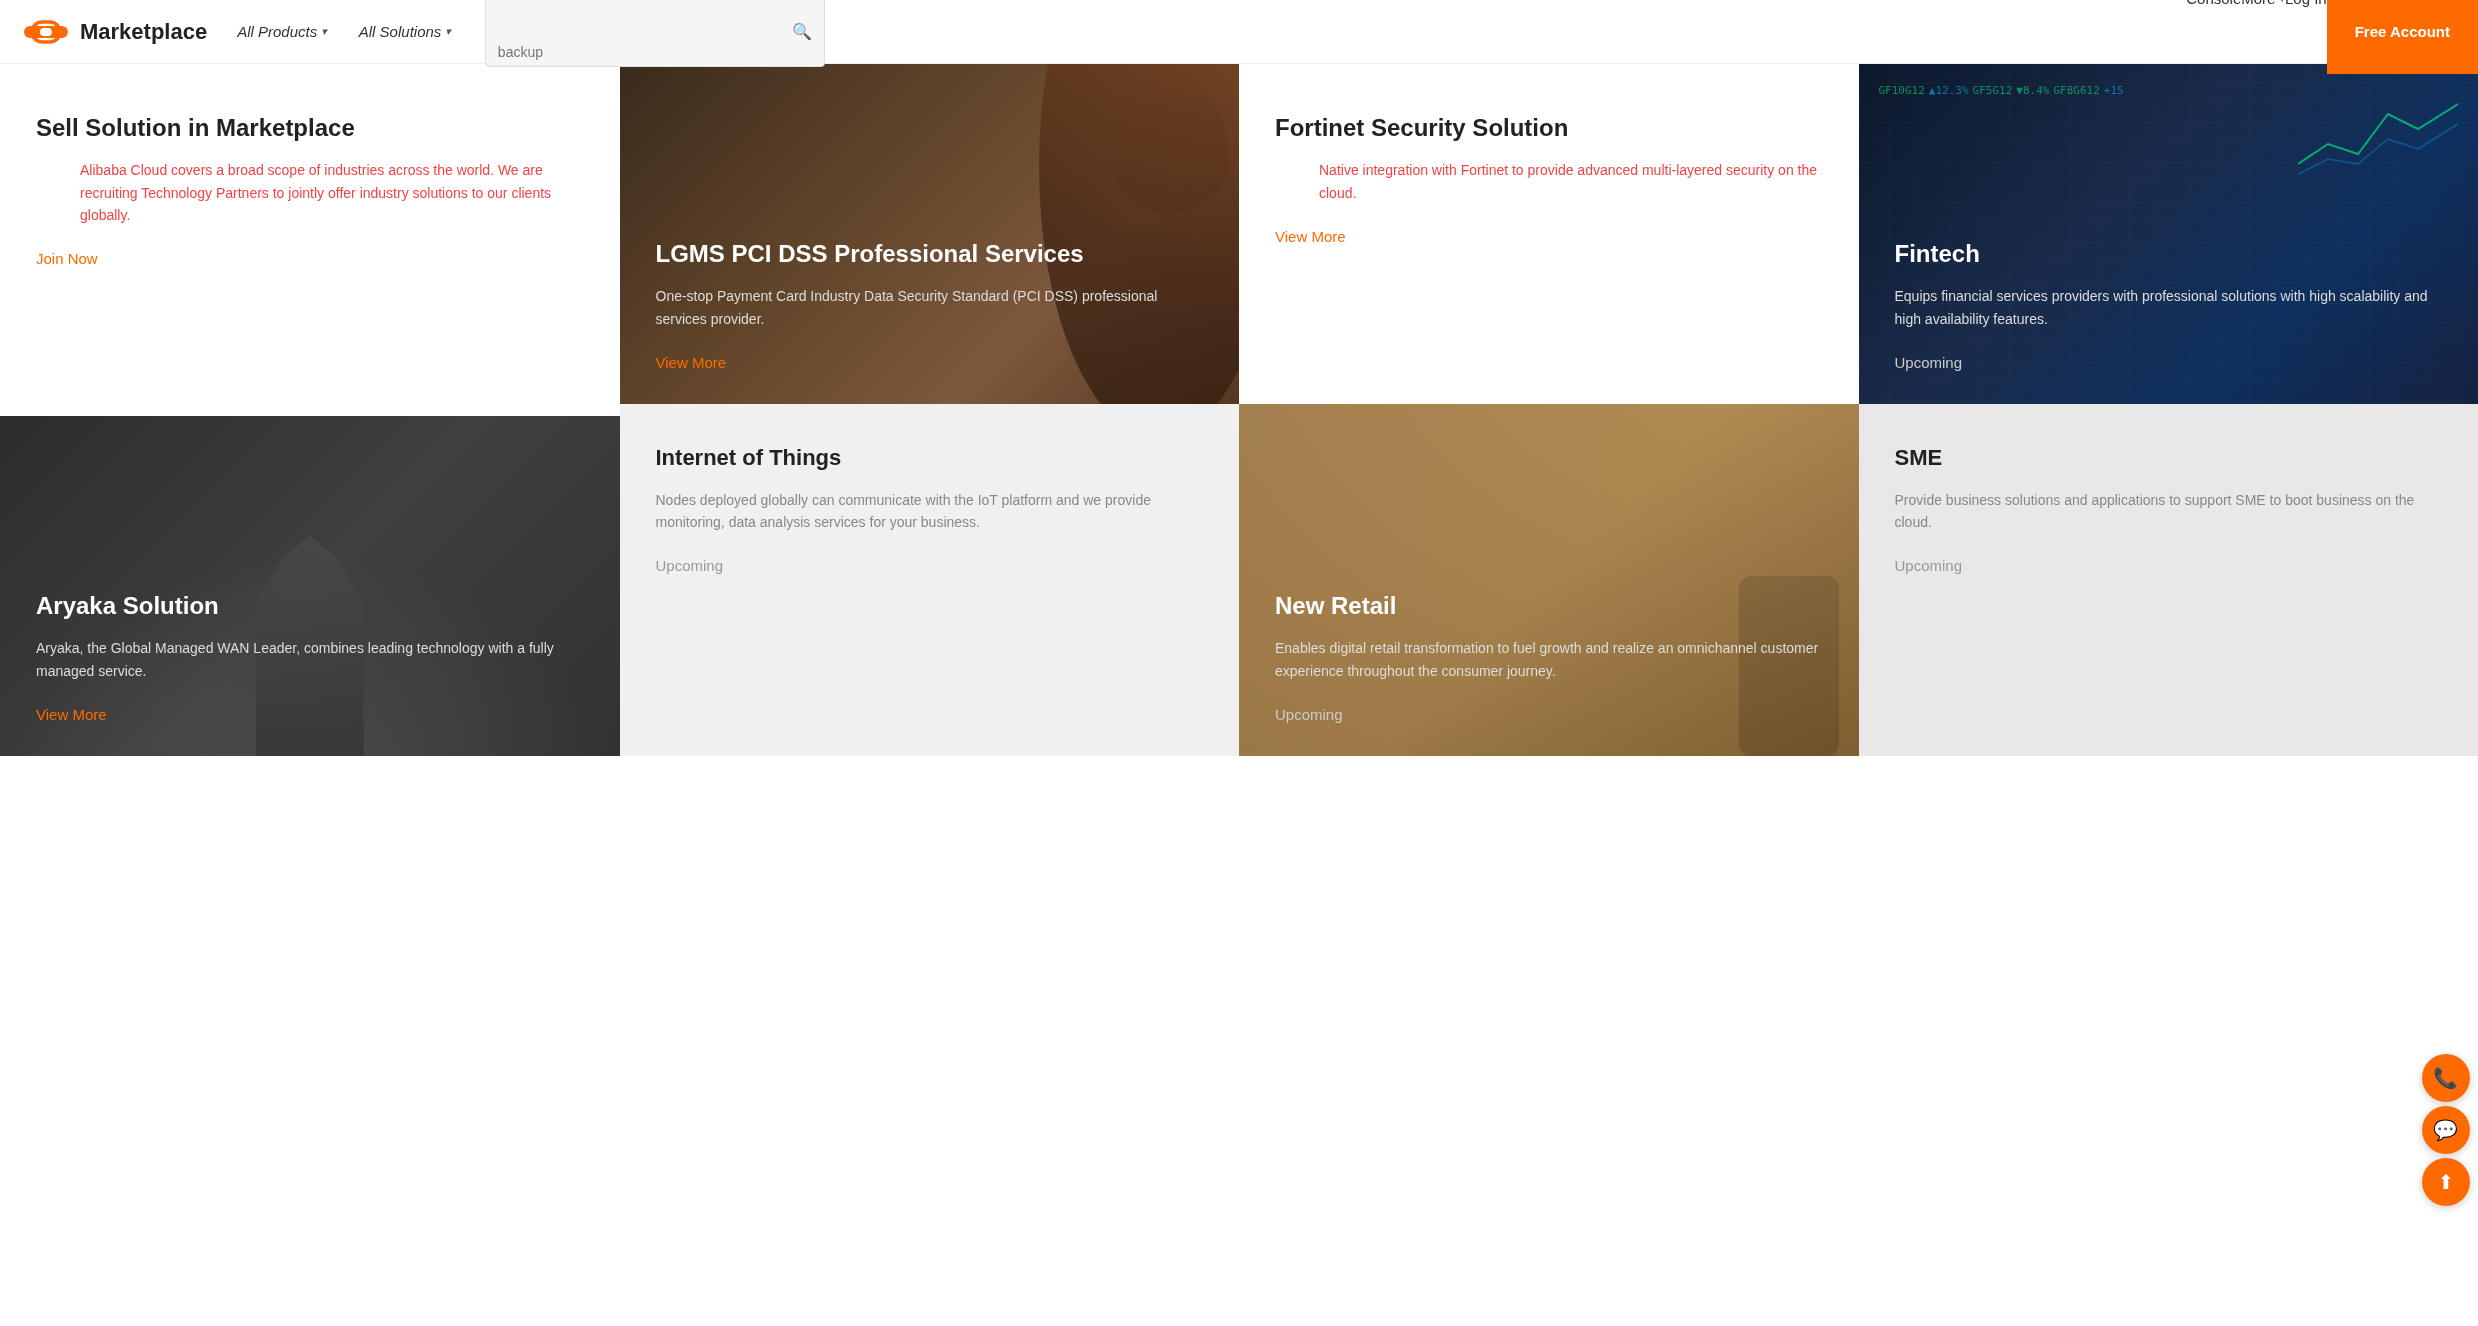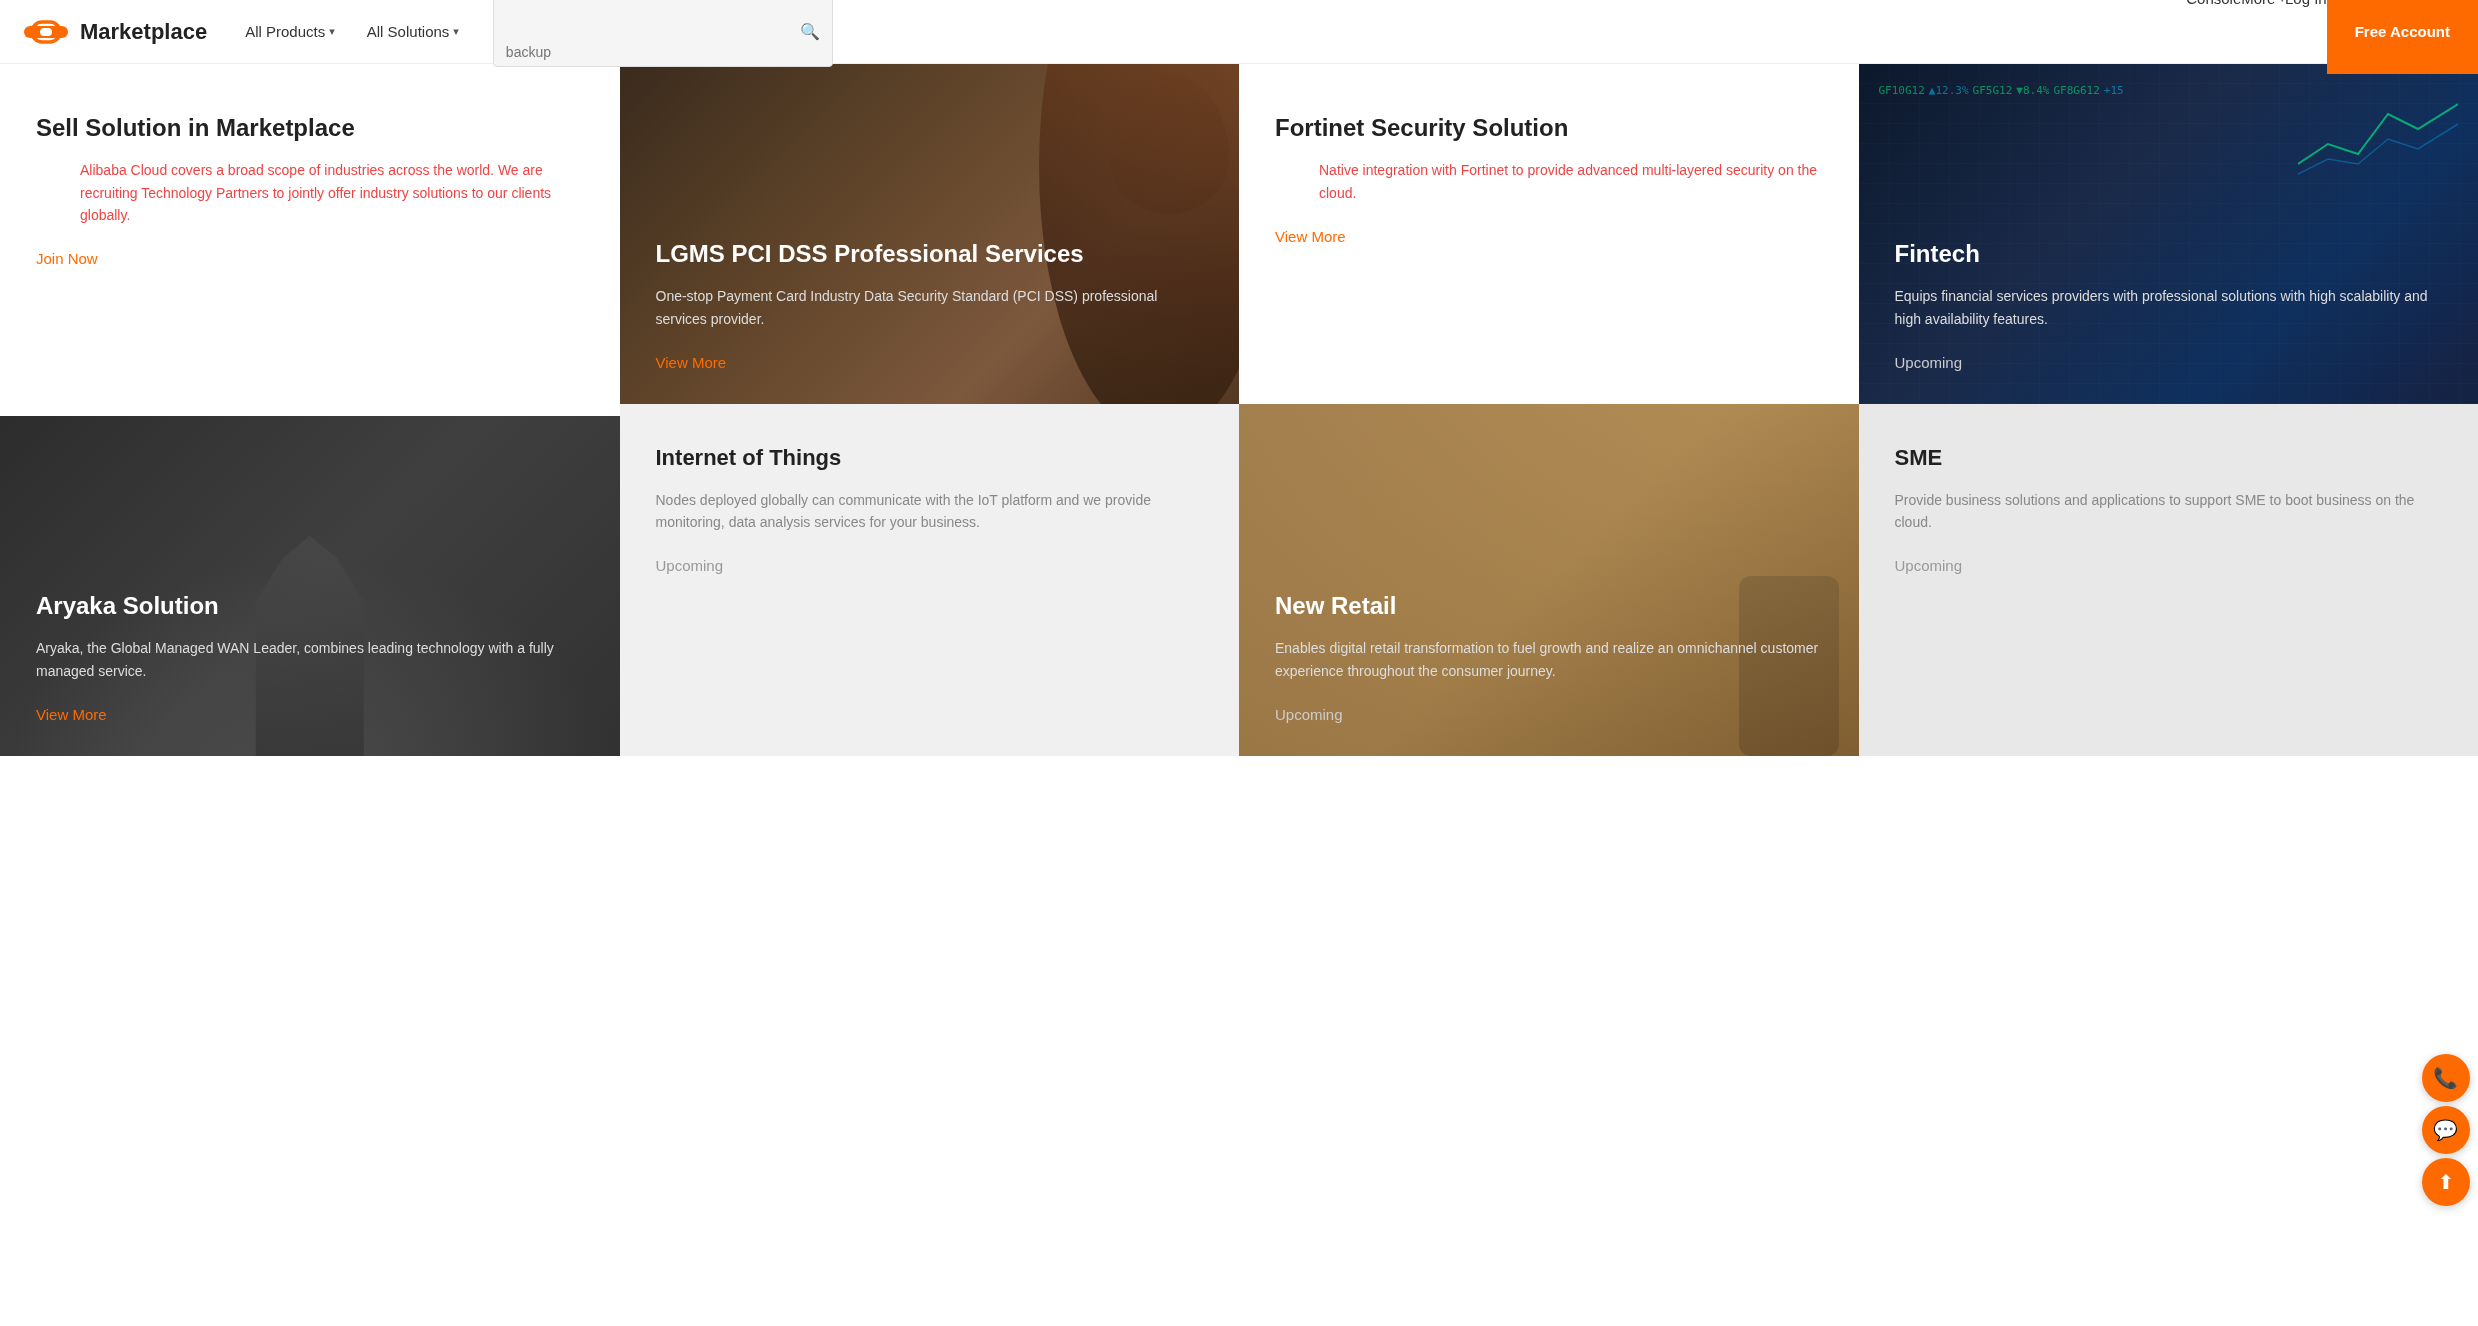--- a/index.html
+++ b/index.html
@@ -13,21 +13,20 @@
       background: #fff;
       padding: 0 24px;
       border-bottom: 1px solid #eee;
       position: relative;
       z-index: 10;
     }
     .logo-area {
       display: flex;
       align-items: center;
       gap: 12px;
-      margin-right: 8px;
     }
     .logo-icon {
       display: flex;
       align-items: center;
     }
     .logo-svg { width: 44px; height: 28px; }
     .marketplace-label {
       font-size: 22px;
       font-weight: 700;
       color: #222;
@@ -42,20 +41,21 @@
     .nav-item {
       display: flex;
       align-items: center;
       gap: 4px;
       padding: 0 14px;
       height: 64px;
       font-size: 15px;
       color: #333;
       cursor: pointer;
       white-space: nowrap;
+      font-style: italic;
     }
     .chevron { font-size: 11px; color: #555; }
 
     .search-bar {
       flex: 1;
       max-width: 340px;
       display: flex;
       align-items: center;
       background: #f5f5f5;
       border: 1px solid #ddd;

